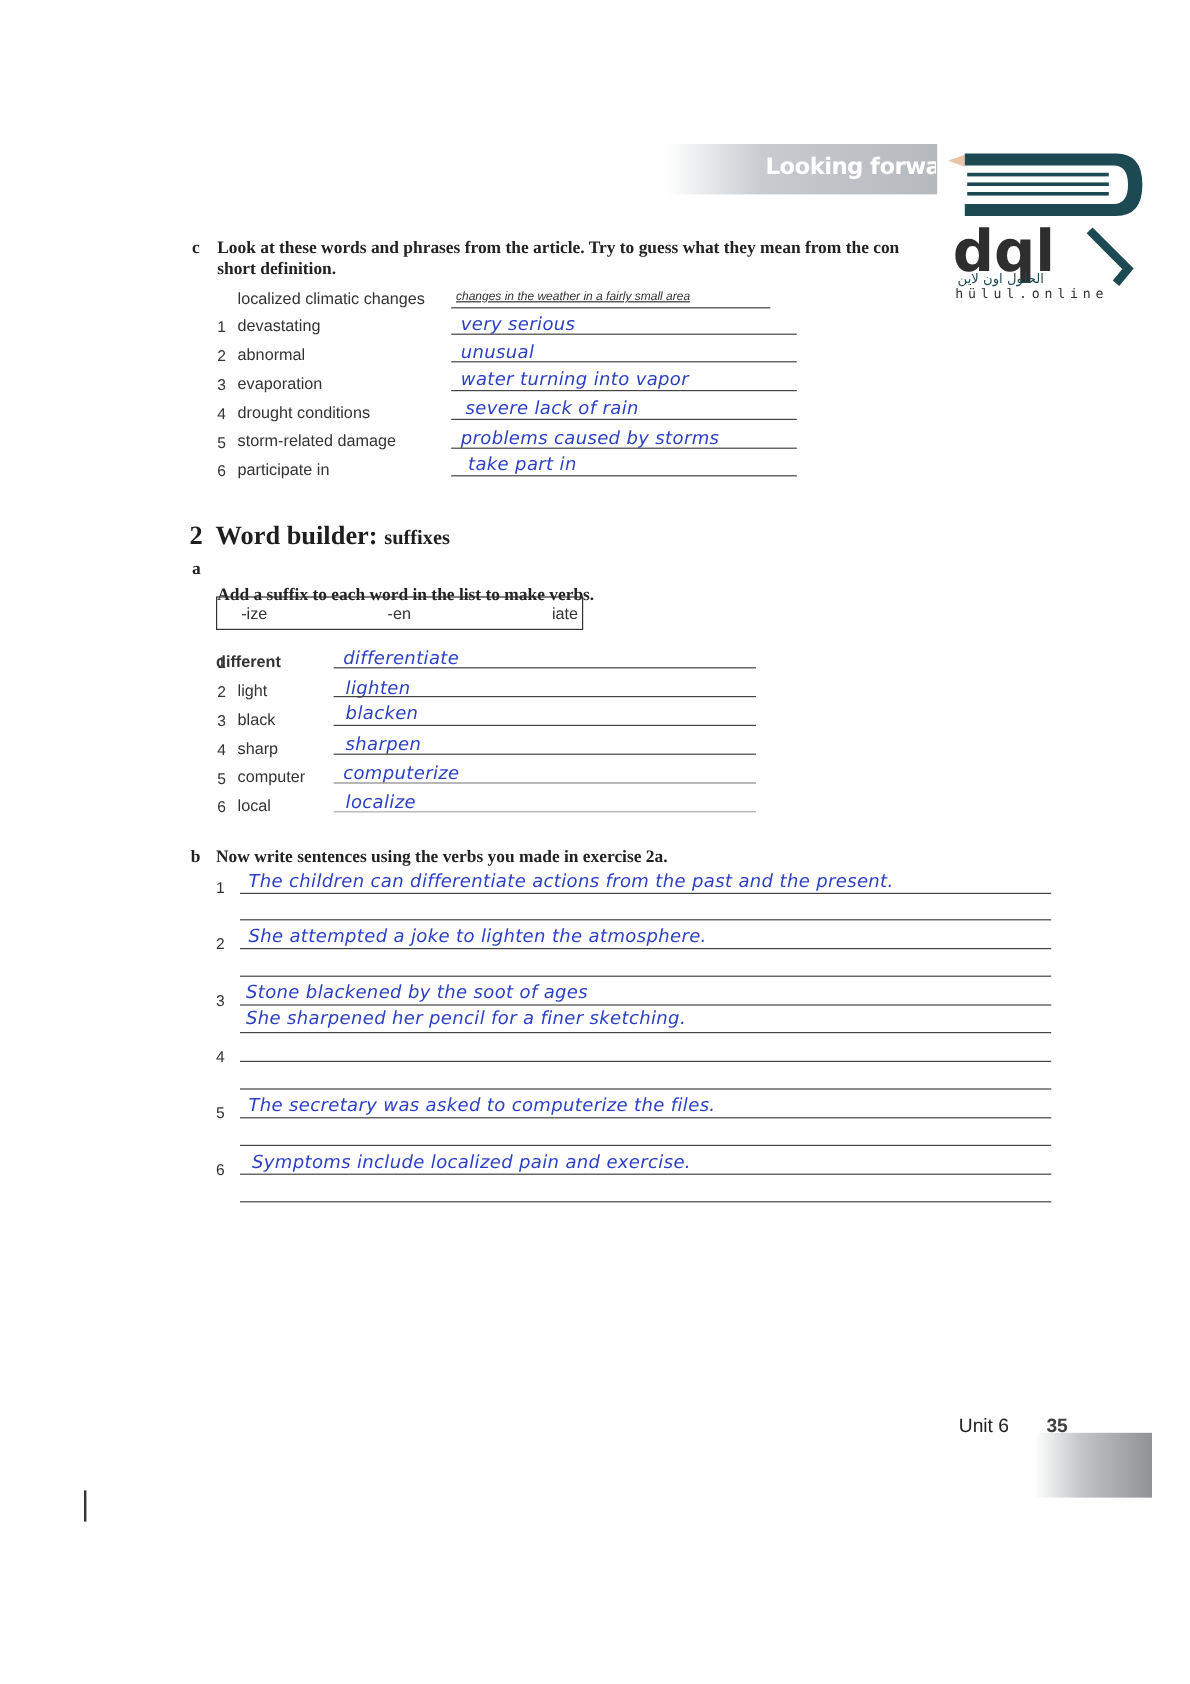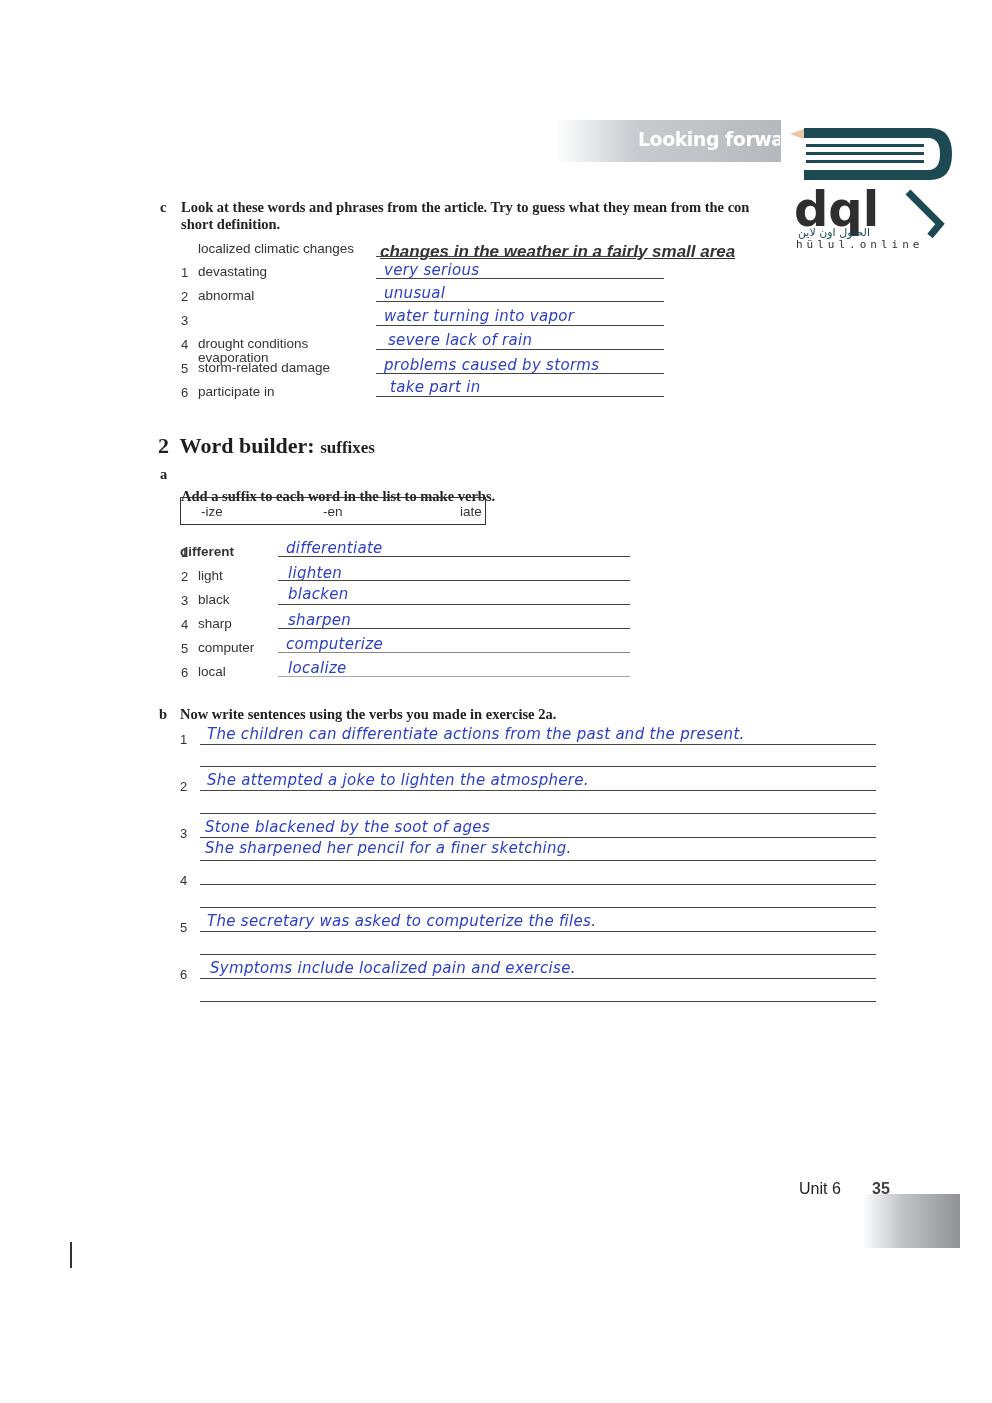--- a/index.html
+++ b/index.html
@@ -50,39 +50,39 @@
     <text x="8" y="112" font-family="DejaVu Sans, sans-serif" font-size="11" fill="#1d4a52">الحلول اون لاين</text>
     <text x="6" y="124" font-family="DejaVu Sans Mono, monospace" font-size="11" fill="#333" letter-spacing="4">hülul.online</text>
   </svg>
 </div>
 
 <div class="abs inst" style="left:160px;top:199px;">c</div>
 <div class="abs inst" style="left:181px;top:199px;width:600px;white-space:nowrap;overflow:hidden;">Look at these words and phrases from the article. Try to guess what they mean from the con</div>
 <div class="abs inst" style="left:181px;top:216px;">short definition.</div>
 
 <div class="abs label" style="left:198px;top:241px;">localized climatic changes</div>
-<div class="abs" style="left:380px;top:242px;font-size:17px;font-style:italic;font-weight:bold;color:#333;text-decoration:underline;white-space:nowrap;">changes in the weather in a fairly small area</div>
+<div class="abs" style="left:380px;top:242px;font-size:10px;font-style:italic;font-weight:normal;color:#333;text-decoration:underline;white-space:nowrap;">changes in the weather in a fairly small area</div>
 <div class="abs line" style="left:376px;top:256px;width:266px;"></div>
 
 <div>
   <div>
     <span class="abs num" style="left:181px;top:265px;">1</span>
     <span class="abs label" style="left:198px;top:264px;">devastating</span>
     <span class="abs hand" style="left:384px;top:261px;">very serious</span>
     <div class="abs line" style="left:376px;top:278px;width:288px;"></div>
   </div>
   <div>
     <span class="abs num" style="left:181px;top:289px;">2</span>
     <span class="abs label" style="left:198px;top:288px;">abnormal</span>
     <span class="abs hand" style="left:384px;top:284px;">unusual</span>
     <div class="abs line" style="left:376px;top:301px;width:288px;"></div>
   </div>
   <div>
     <span class="abs num" style="left:181px;top:313px;">3</span>
-    <span class="abs label" style="left:198px;top:312px;margin-top:38px;">evaporation</span>
+    <span class="abs label" style="left:198px;top:312px;">evaporation</span>
     <span class="abs hand" style="left:384px;top:307px;">water turning into vapor</span>
     <div class="abs line" style="left:376px;top:325px;width:288px;"></div>
   </div>
   <div>
     <span class="abs num" style="left:181px;top:337px;">4</span>
     <span class="abs label" style="left:198px;top:336px;">drought conditions</span>
     <span class="abs hand" style="left:388px;top:331px;">severe lack of rain</span>
     <div class="abs line" style="left:376px;top:349px;width:288px;"></div>
   </div>
   <div>

